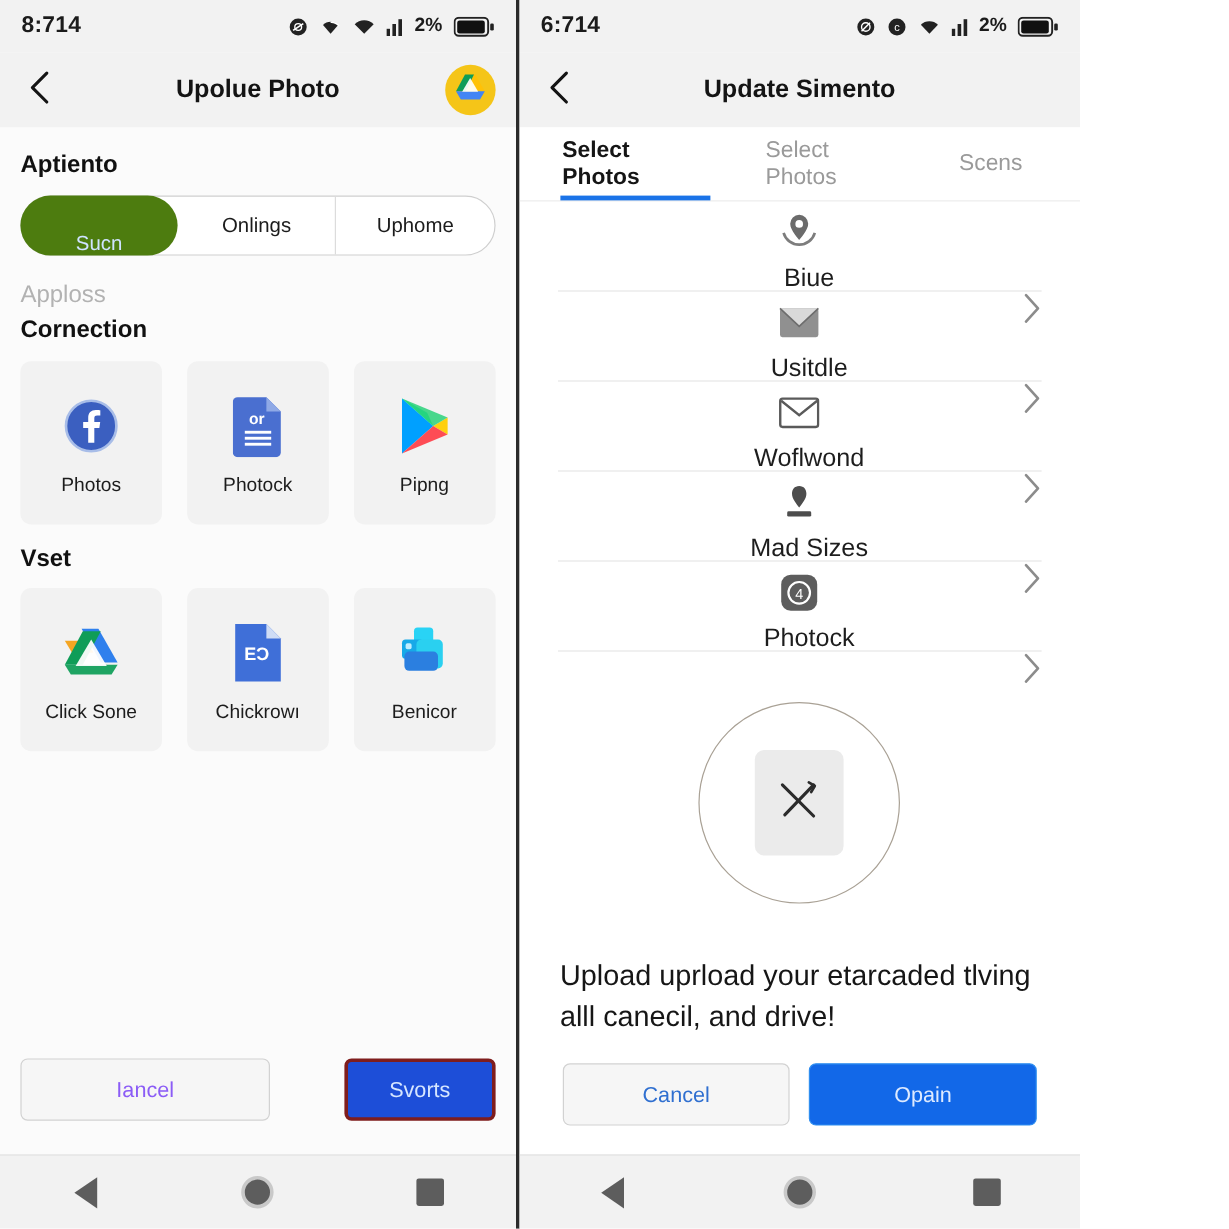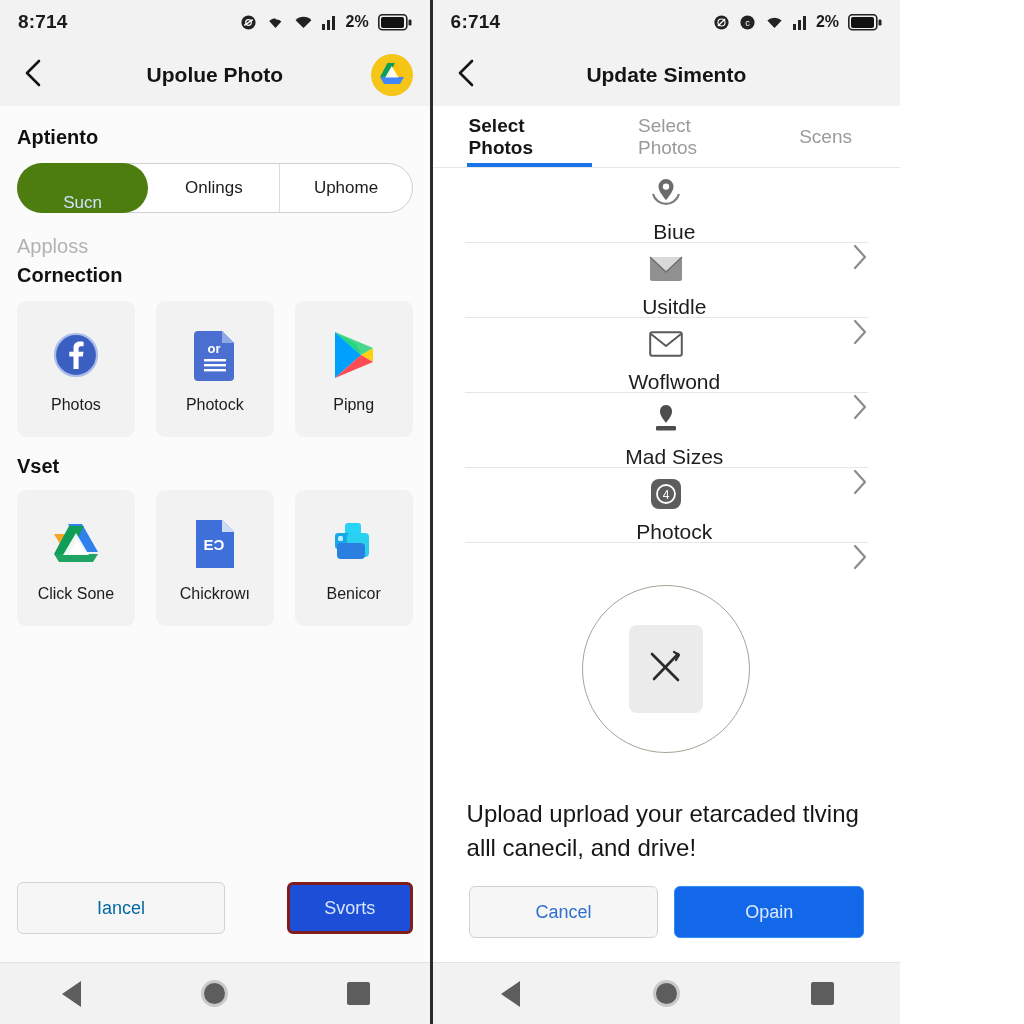--- a/index.html
+++ b/index.html
@@ -149,21 +149,21 @@
   .btn {
     height: 52px;
     border-radius: 6px;
     display: flex; align-items: center; justify-content: center;
     font-size: 18px; cursor: pointer;
   }
   .btn-secondary {
     flex: 0 0 208px;
     background: #f6f6f6;
     border: 1px solid #d2d2d2;
-    color: #0369a1;
+    color: #8b5cf6;
   }
   .btn-primary {
     flex: 1 1 auto;
     background: #1d4ed8;
     color: #d6e6ff;
     border: 3px solid #7f1d1d;
     margin-left: 48px;
   }
 
   

